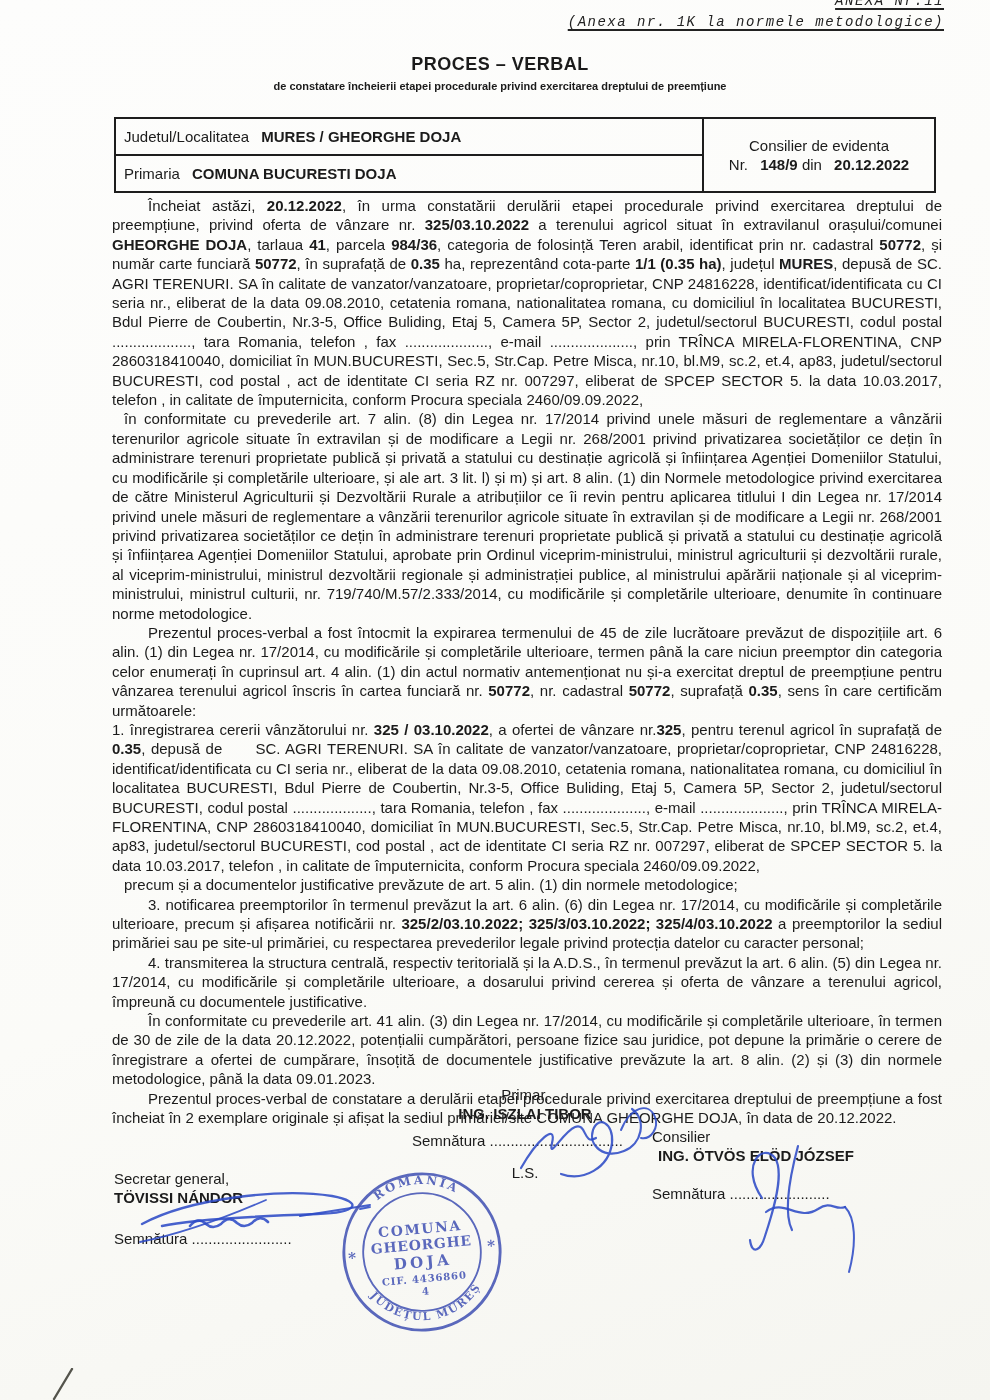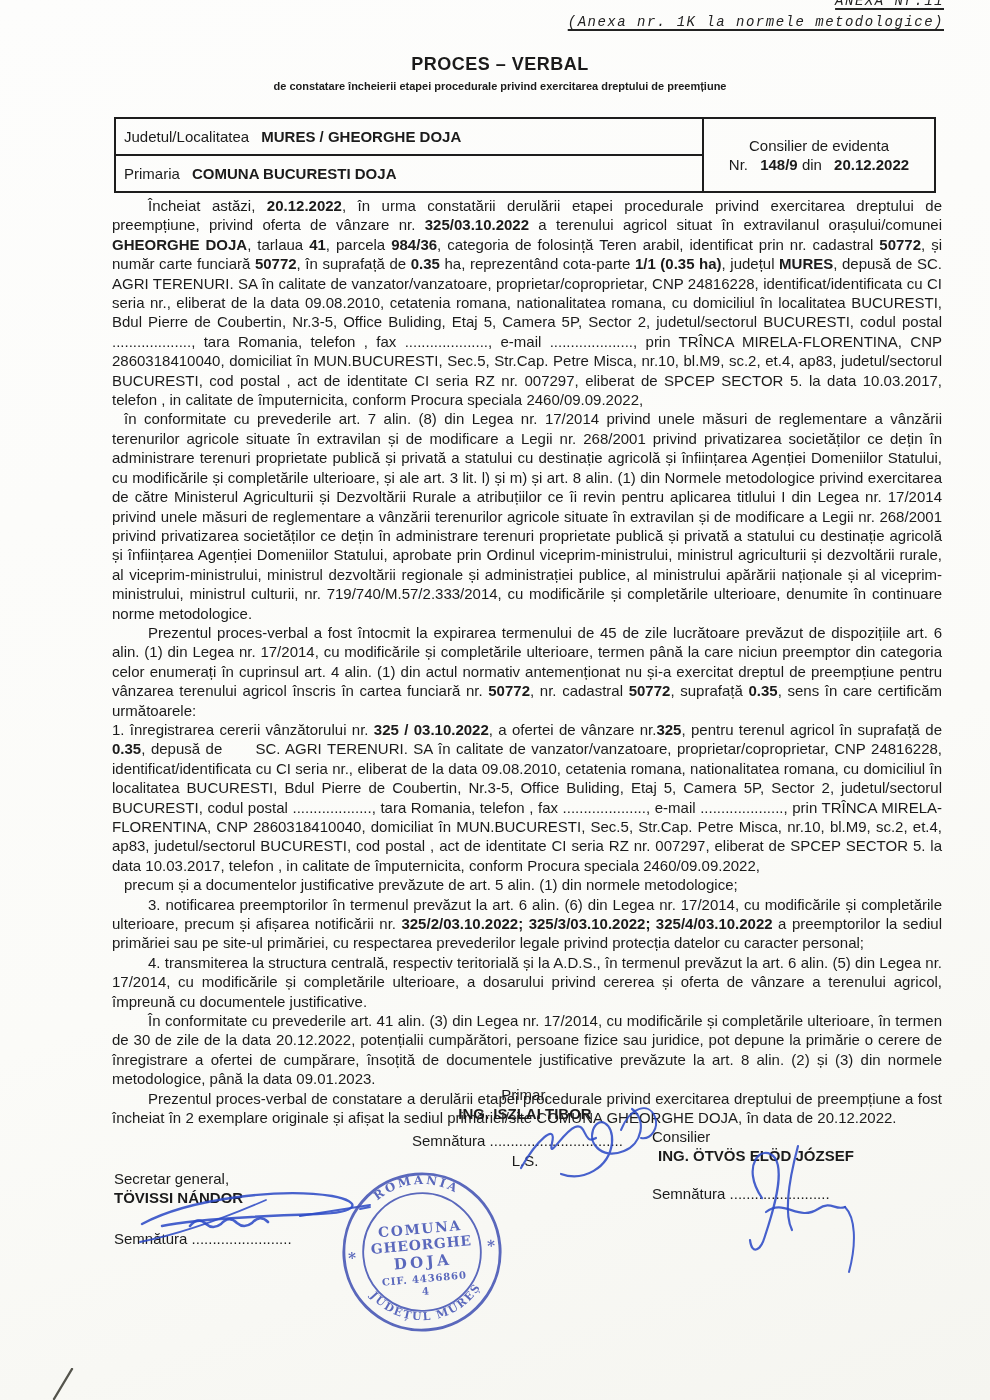--- a/index.html
+++ b/index.html
@@ -49,21 +49,21 @@
   }
   .body-text p{margin:0;}
   .ind-lg{text-indent:36px;}
   .ind-sm{text-indent:12px;}
   .ind-0{text-indent:0;}
 
   
   .sig{position:absolute;font-size:15px;line-height:18.5px;}
   .sig-primar{top:1086px;left:380px;width:290px;text-align:center;}
   .sig-primar .sig-line{text-align:left;padding-left:32px;margin-top:9px;}
-  .sig-primar .sig-ls{margin-top:1px;}
+  .sig-primar .sig-ls{margin-top:13px;}
   .sig-secretar{top:1170px;left:114px;width:250px;}
   .sig-secretar .sig-line{margin-top:23px;}
   .sig-consilier{top:1128px;left:652px;width:290px;}
   .sig-consilier .sig-name{padding-left:6px;}
   .sig-consilier .sig-line{margin-top:20px;}
   .sig-name{font-weight:bold;}
 
   
   .ink{stroke:var(--ink,#2e4bc6);fill:none;stroke-linecap:round;opacity:.88;}
   .ink-svg{position:absolute;pointer-events:none;}

